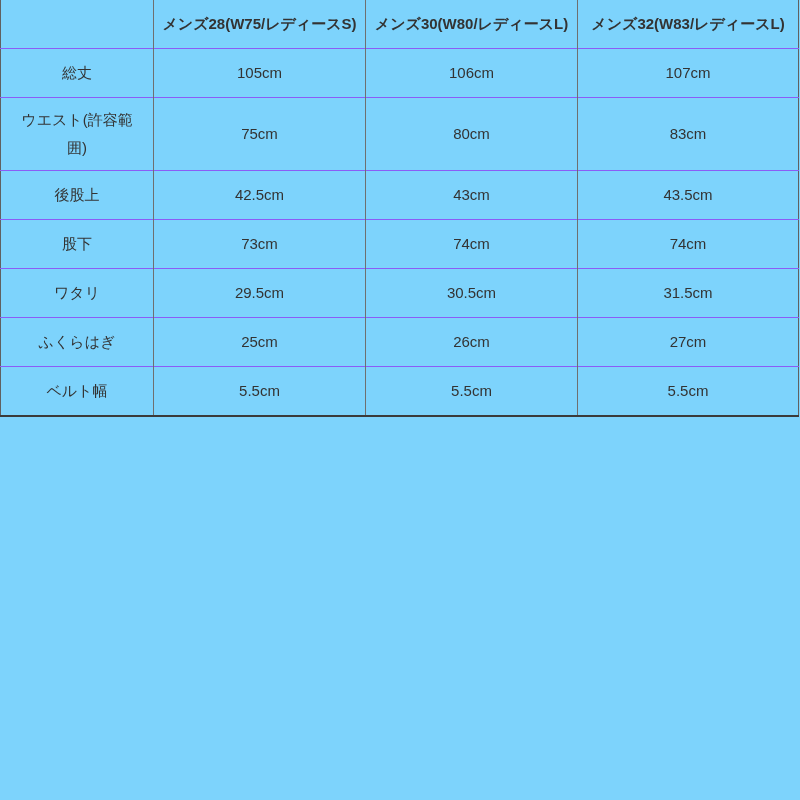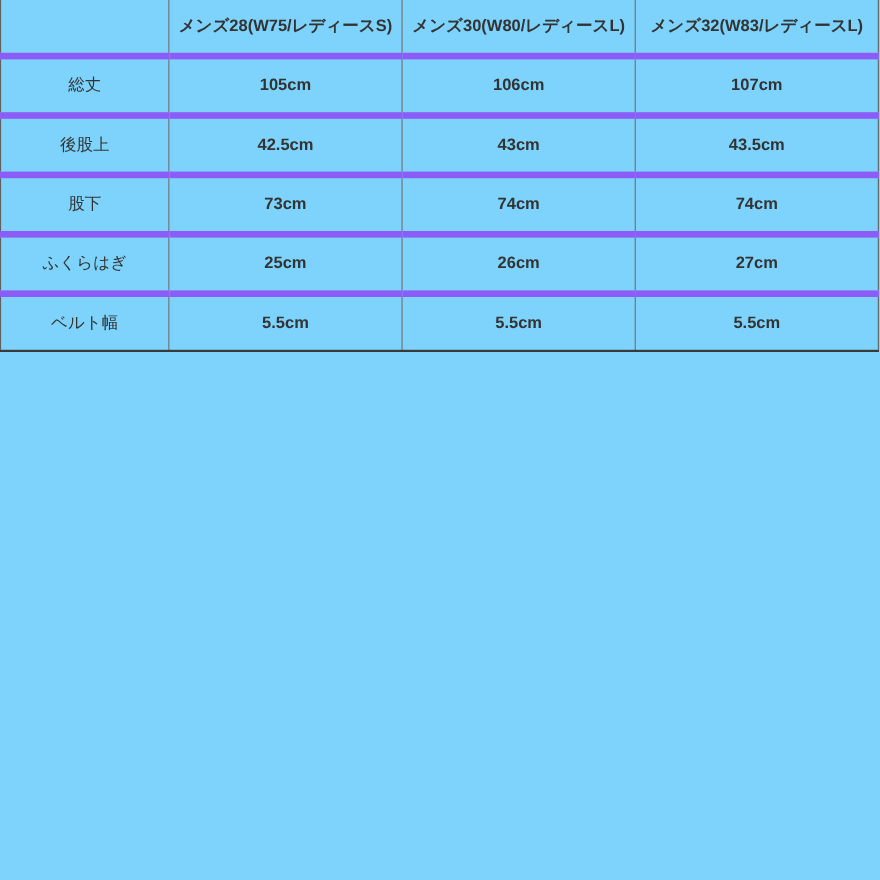--- a/index.html
+++ b/index.html
@@ -36,32 +36,32 @@
   }
   
   table.size-table th + th,
   table.size-table th + td,
   table.size-table td + td {
     border-left: 1px solid #6f6f6f;
   }
   
   table.size-table tbody th,
   table.size-table tbody td {
-    border-top: 6px solid #8b5cf6;
+    border-top: 1px solid #8b5cf6;
   }
   thead th {
     font-weight: bold;
     color: #333333;
   }
   tbody th.row-label {
     font-weight: normal;
     padding: 8px 14px;
   }
   td.size-value {
-    font-weight: bold;
+    font-weight: normal;
   }
 </style>
 </head>
 <body>
 
 <div class="page">
   <table class="size-table">
     <colgroup>
       <col style="width:153px">
       <col style="width:212px">
@@ -78,37 +78,49 @@
     </thead>
     <tbody>
 
         <tr>
           <th class="row-label" scope="row">総丈</th>
           <td class="size-value">105cm</td>
           <td class="size-value">106cm</td>
           <td class="size-value">107cm</td>
         </tr>
 
+        <tr>
+          <th class="row-label" scope="row">ウエスト(許容範囲)</th>
+          <td class="size-value">75cm</td>
+          <td class="size-value">80cm</td>
+          <td class="size-value">83cm</td>
+        </tr>
 
 
 
         <tr>
           <th class="row-label" scope="row">後股上</th>
           <td class="size-value">42.5cm</td>
           <td class="size-value">43cm</td>
           <td class="size-value">43.5cm</td>
         </tr>
 
         <tr>
           <th class="row-label" scope="row">股下</th>
           <td class="size-value">73cm</td>
           <td class="size-value">74cm</td>
           <td class="size-value">74cm</td>
         </tr>
 
+        <tr>
+          <th class="row-label" scope="row">ワタリ</th>
+          <td class="size-value">29.5cm</td>
+          <td class="size-value">30.5cm</td>
+          <td class="size-value">31.5cm</td>
+        </tr>
 
 
         <tr>
           <th class="row-label" scope="row">ふくらはぎ</th>
           <td class="size-value">25cm</td>
           <td class="size-value">26cm</td>
           <td class="size-value">27cm</td>
         </tr>
 
 

